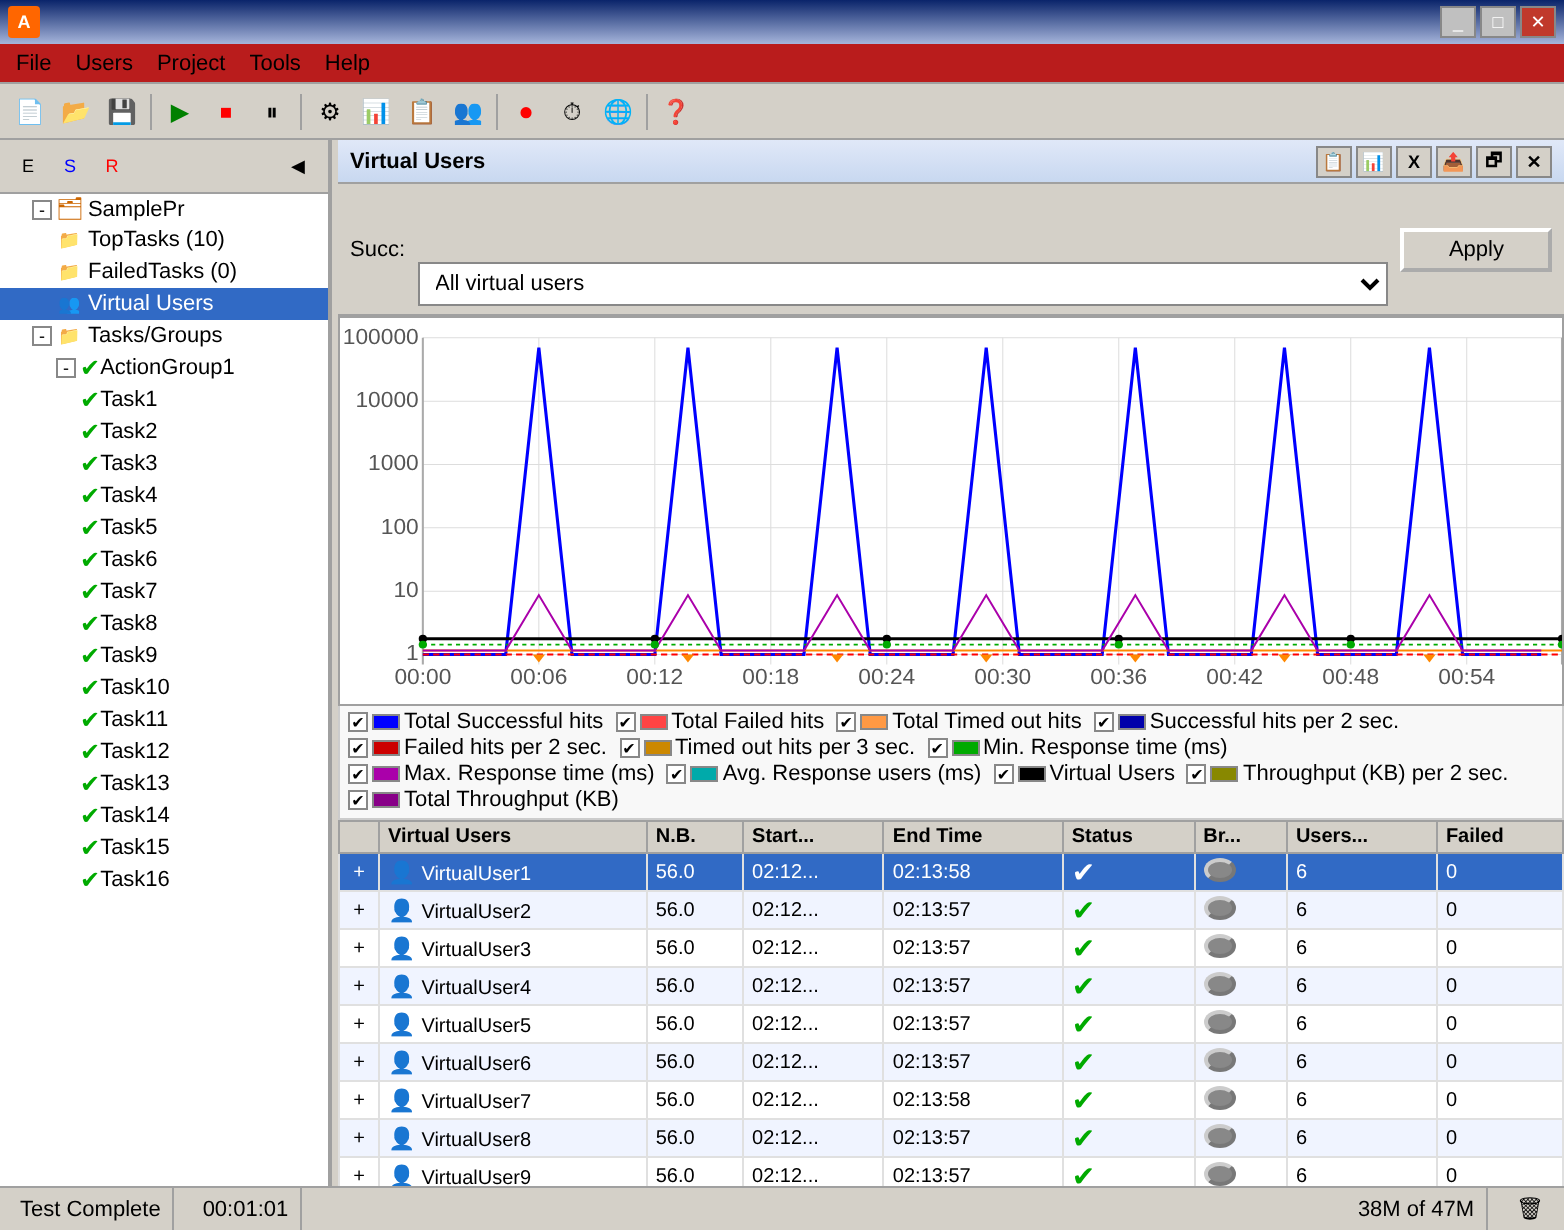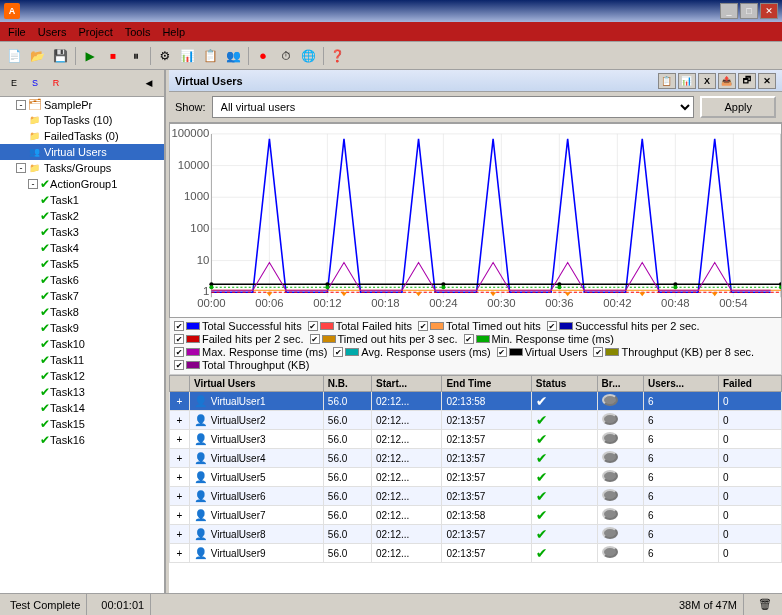--- a/index.html
+++ b/index.html
@@ -47,21 +47,21 @@
 
     
     .right-panel { flex: 1; display: flex; flex-direction: column; overflow: hidden; }
     .panel-title-bar { background: linear-gradient(to bottom, #e0e8f8, #c8d8f0); height: 22px; display: flex; align-items: center; padding: 0 6px; border-bottom: 1px solid #a0a0a0; font-weight: bold; font-size: 11px; justify-content: space-between; }
     .panel-title-icons { display: flex; gap: 2px; }
     .panel-icon-btn { width: 18px; height: 16px; background: #d4d0c8; border: 1px solid #888; display: flex; align-items: center; justify-content: center; font-size: 9px; cursor: pointer; }
 
     
     .show-bar { display: flex; align-items: center; padding: 4px 6px; gap: 6px; background: #d4d0c8; border-bottom: 1px solid #a0a0a0; }
     .show-label { font-size: 11px; }
-    .show-select { flex: 1; height: 22px; border: 1px solid #888; background: white; padding: 0 4px; font-size: 11px; }
+    .show-select { flex: 1; height: 22px; border: 1px solid #888; background: white; padding: 0 4px; font-size: 11px; margin-top: 35px; }
     .apply-btn { padding: 2px 22px; background: #d4d0c8; border: 2px outset #ffffff; font-size: 11px; cursor: pointer; height: 22px; }
 
     
     .chart-area { background: white; border: 1px solid #a0a0a0; margin: 0; height: 195px; position: relative; overflow: hidden; }
     .chart-svg { width: 100%; height: 100%; }
 
     
     .legend-area { background: white; border-top: 1px solid #ccc; padding: 2px 4px; display: flex; flex-wrap: wrap; gap: 0; }
     .legend-item { display: flex; align-items: center; gap: 2px; margin-right: 6px; margin-bottom: 1px; font-size: 9px; white-space: nowrap; }
     .legend-color { width: 14px; height: 8px; border: 1px solid #888; }
@@ -247,21 +247,21 @@
         <div class="panel-icon-btn">📋</div>
         <div class="panel-icon-btn">📊</div>
         <div class="panel-icon-btn">X</div>
         <div class="panel-icon-btn">📤</div>
         <div class="panel-icon-btn">🗗</div>
         <div class="panel-icon-btn">✕</div>
       </div>
     </div>
 
     <div class="show-bar">
-      <span class="show-label">Show:</span>
+      <span class="show-label">Succ:</span>
       <select class="show-select">
         <option>All virtual users</option>
       </select>
       <button class="apply-btn">Apply</button>
     </div>
 
     <div class="chart-area">
       <svg class="chart-svg" viewBox="0 0 590 195" preserveAspectRatio="none">
 
         <defs>
@@ -395,21 +395,21 @@
       </div>
       <br style="flex-basis:100%; height:0;">
       <div class="legend-item">
         <div class="legend-check">✔</div>
         <div class="legend-color" style="background:#000000;"></div>
         <span>Virtual Users</span>
       </div>
       <div class="legend-item">
         <div class="legend-check">✔</div>
         <div class="legend-color" style="background:#888800;"></div>
-        <span>Throughput (KB) per 8 sec.</span>
+        <span>Throughput (KB) per 2 sec.</span>
       </div>
       <div class="legend-item">
         <div class="legend-check">✔</div>
         <div class="legend-color" style="background:#880088;"></div>
         <span>Total Throughput (KB)</span>
       </div>
     </div>
 
     <div class="table-container">
       <table>

